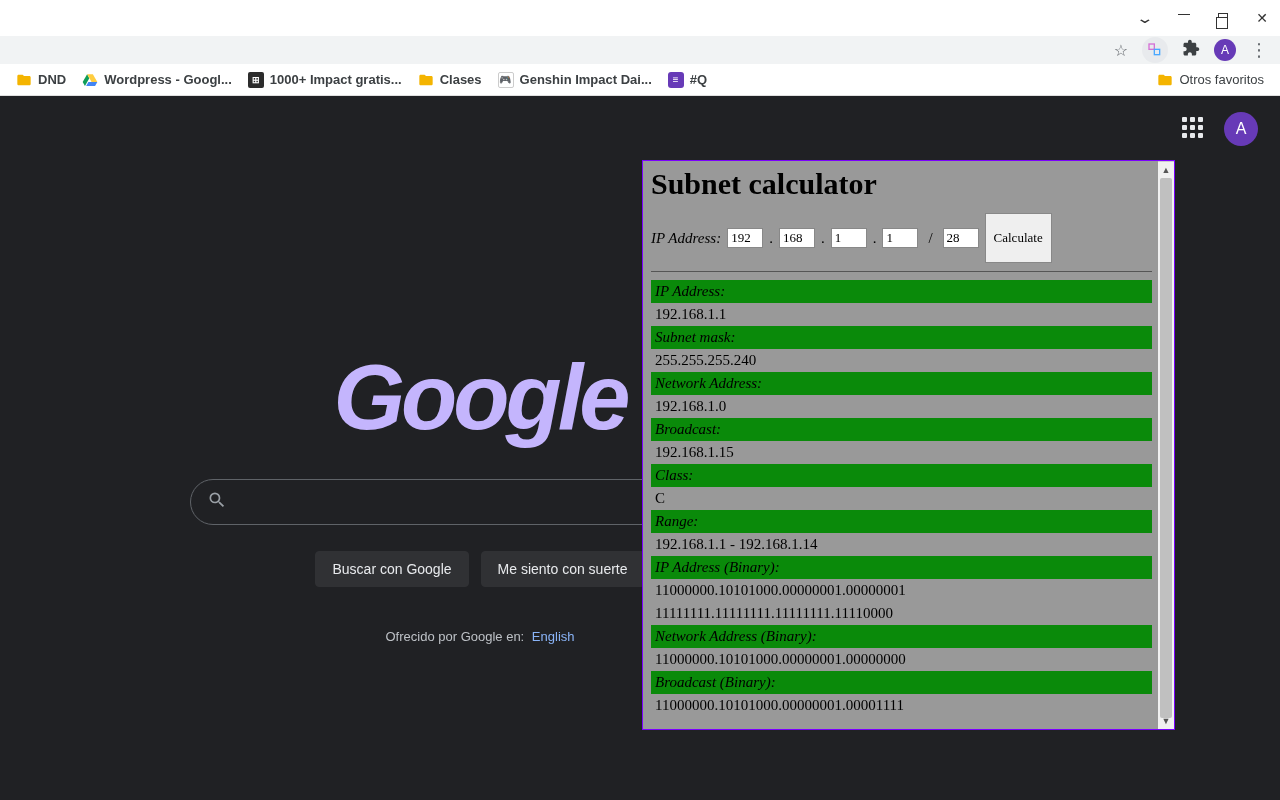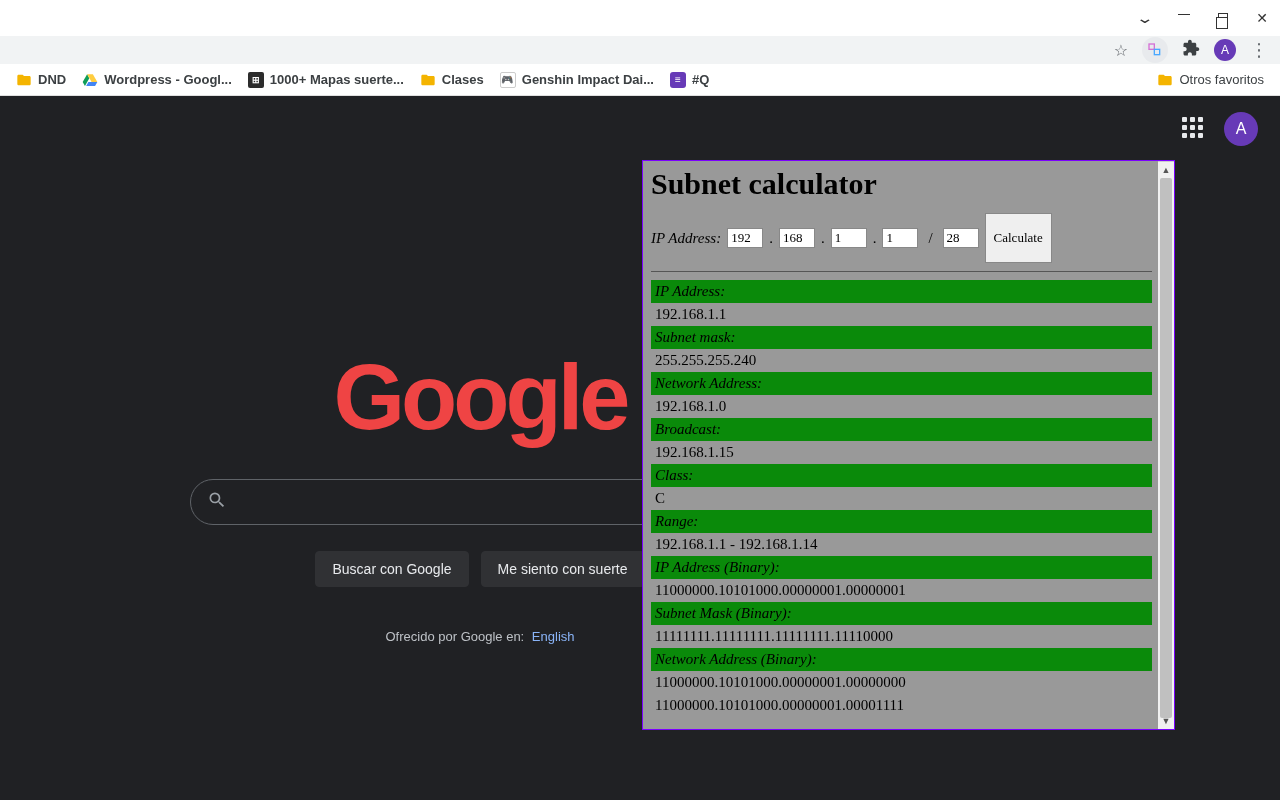--- a/index.html
+++ b/index.html
@@ -36,21 +36,21 @@
 .bookmarks-right{margin-left:auto;display:flex;align-items:center;gap:6px;}
 
 
 .content{position:relative;height:704px;background:#202124;}
 .google-top{position:absolute;top:16px;right:22px;display:flex;align-items:center;gap:18px;}
 .apps-grid{width:24px;height:24px;display:grid;grid-template-columns:repeat(3,5px);grid-template-rows:repeat(3,5px);gap:3px;}
 .apps-grid span{width:5px;height:5px;background:#e8eaed;border-radius:1px;}
 .google-avatar{width:34px;height:34px;border-radius:50%;background:#673ab7;color:#fff;display:flex;align-items:center;justify-content:center;font-size:16px;font-weight:500;}
 
 .google-center{position:absolute;top:255px;left:50%;transform:translateX(-50%);width:580px;display:flex;flex-direction:column;align-items:center;}
-.google-logo{font-size:92px;font-weight:600;color:#ef4444;letter-spacing:-4px;font-family:Arial,sans-serif;line-height:1;margin-left:-320px;}
+.google-logo{font-size:92px;font-weight:600;color:#c4b5fd;letter-spacing:-4px;font-family:Arial,sans-serif;line-height:1;margin-left:-320px;font-style:italic;}
 
 .search-box{margin-top:36px;width:580px;height:46px;border:1px solid #5f6368;border-radius:24px;display:flex;align-items:center;padding:0 16px;background:#202124;margin-left:-320px;}
 .search-icon{color:#9aa0a6;font-size:16px;}
 .search-input{flex:1;background:transparent;border:none;outline:none;margin:0 12px;color:#e8eaed;font-size:16px;}
 .mic-icon{width:24px;height:24px;}
 .mic-icon svg{width:24px;height:24px;}
 
 .search-buttons{margin-top:26px;display:flex;gap:12px;margin-left:-320px;}
 .search-buttons button{background:#303134;color:#e8eaed;border:1px solid #303134;border-radius:4px;padding:9px 16px;font-size:14px;cursor:pointer;}
 
@@ -120,21 +120,21 @@
         <svg viewBox="0 0 24 24">
             <path d="M7.7 3.5L1 15l3.4 5.9L11 9.4z" fill="#0f9d58"></path>
             <path d="M16.3 3.5H7.7L14.4 15h8.6z" fill="#ffcd40"></path>
             <path d="M23 15H9.6l-3.4 5.9h13.4z" fill="#4285f4"></path>
           </svg>
       </span>
       <span>Wordpress - Googl...</span>
     </div>
     <div class="bm-item">
       <span class="dark-icon">⊞</span>
-      <span>1000+ Mapas suerte...</span>
+      <span>1000+ Impact gratis...</span>
     </div>
     <div class="bm-item">
       <span class="bm-icon folder-icon">
         <svg width="16" height="16" viewBox="0 0 24 24" fill="#f4b400">
             <path d="M10 4H4c-1.1 0-2 .9-2 2v12c0 1.1.9 2 2 2h16c1.1 0 2-.9 2-2V8c0-1.1-.9-2-2-2h-8l-2-2z"></path>
           </svg>
       </span>
       <span>Clases</span>
     </div>
     <div class="bm-item">
@@ -228,24 +228,24 @@
           <div class="result-row row-label">Network Address:</div>
           <div class="result-row row-value">192.168.1.0</div>
           <div class="result-row row-label">Broadcast:</div>
           <div class="result-row row-value">192.168.1.15</div>
           <div class="result-row row-label">Class:</div>
           <div class="result-row row-value">C</div>
           <div class="result-row row-label">Range:</div>
           <div class="result-row row-value">192.168.1.1 - 192.168.1.14</div>
           <div class="result-row row-label">IP Address (Binary):</div>
           <div class="result-row row-value">11000000.10101000.00000001.00000001</div>
-          <div class="result-row row-label">Subnet Mask (Binary):</div>
           <div class="result-row row-value">11111111.11111111.11111111.11110000</div>
           <div class="result-row row-label">Network Address (Binary):</div>
           <div class="result-row row-value">11000000.10101000.00000001.00000000</div>
+          <div class="result-row row-label">Broadcast (Binary):</div>
           <div class="result-row row-value">11000000.10101000.00000001.00001111</div>
         </div>
     </div>
     <div class="popup-scrollbar">
       <div class="sb-btn">▲</div>
       <div class="sb-track">
         <div class="sb-thumb"></div>
       </div>
       <div class="sb-btn">▼</div>
     </div>

